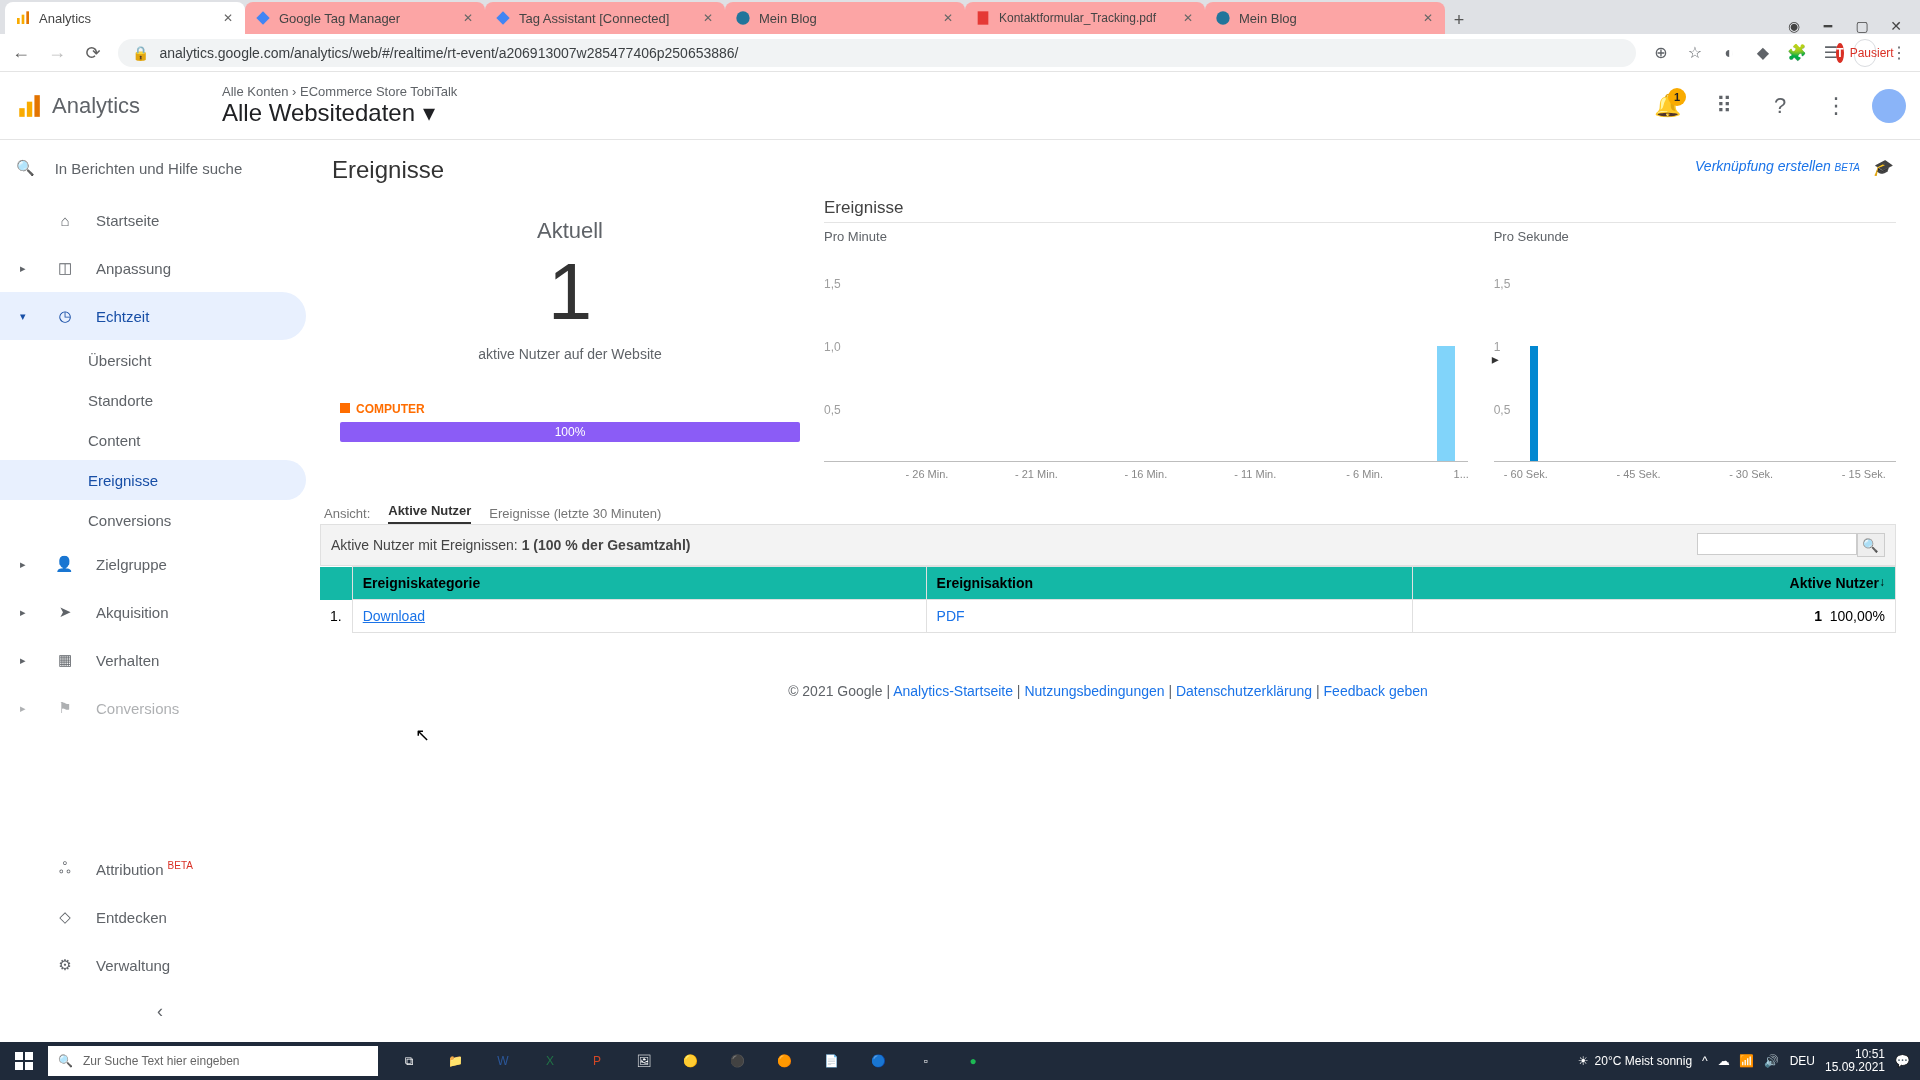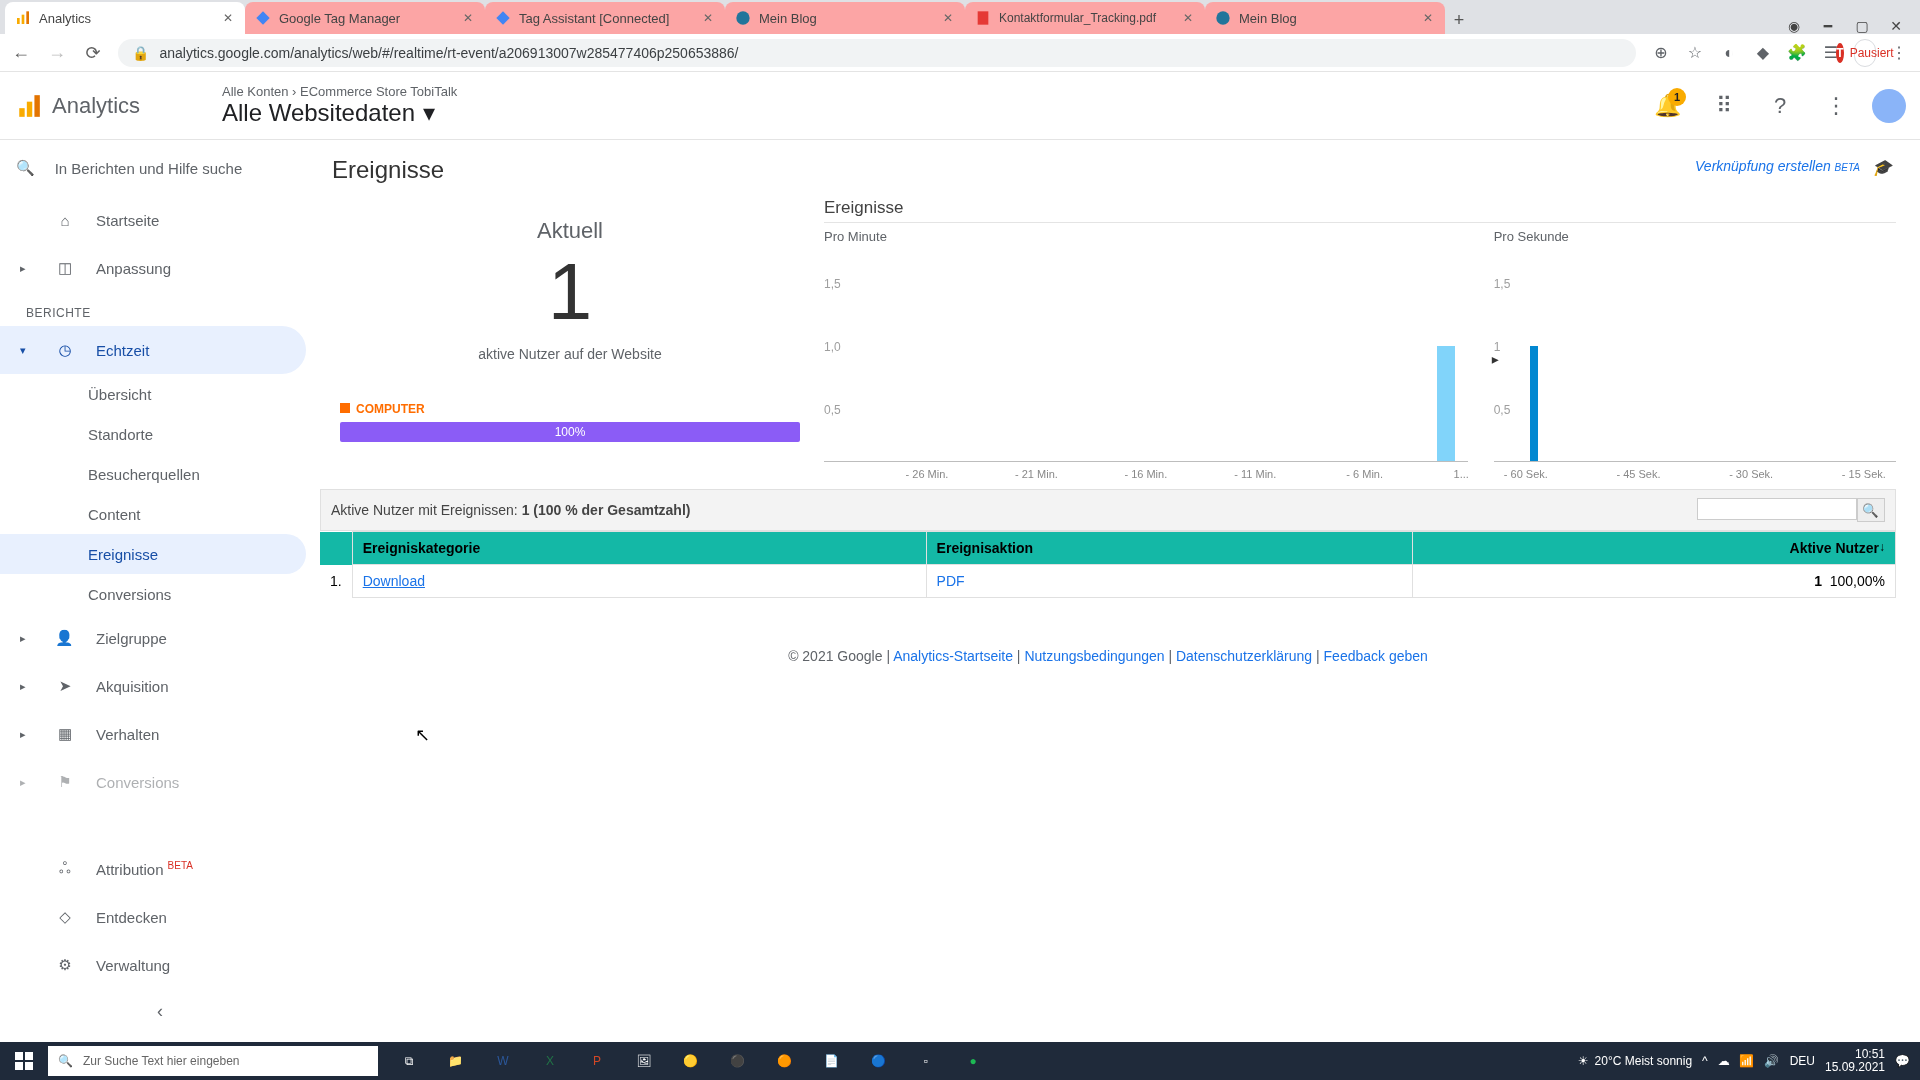--- a/index.html
+++ b/index.html
@@ -240,29 +240,27 @@
     <div class="nav-item">
       <span class="arrow"></span>
         <span class="nico">⌂</span>
       <span>Startseite</span>
     </div>
     <div class="nav-item">
       <span class="arrow">▸</span>
         <span class="nico">◫</span>
       <span>Anpassung</span>
     </div>
-    <div class="section-label">BERICHTE</div>
     <div class="nav-item active">
       <span class="arrow">▾</span>
         <span class="nico">◷</span>
       <span>Echtzeit</span>
     </div>
     <div class="sub-item">Übersicht</div>
     <div class="sub-item">Standorte</div>
-    <div class="sub-item">Besucherquellen</div>
     <div class="sub-item">Content</div>
     <div class="sub-item selected">Ereignisse</div>
     <div class="sub-item">Conversions</div>
     <div class="nav-item">
       <span class="arrow">▸</span>
         <span class="nico">👤</span>
       <span>Zielgruppe</span>
     </div>
     <div class="nav-item">
       <span class="arrow">▸</span>
@@ -352,20 +350,25 @@
               <span class="xtick" style="left:36%">- 45 Sek.</span>
               <span class="xtick" style="left:64%">- 30 Sek.</span>
               <span class="xtick" style="left:92%">- 15 Sek.</span>
               <div class="bar-v dark" style="left:9%; width:8px; height:55%;"></div>
             </div>
           </div>
         </div>
       </div>
     </div>
 
+    <div class="view-row">
+      <span>Ansicht:</span>
+      <span class="vactive">Aktive Nutzer</span>
+      <span>Ereignisse (letzte 30 Minuten)</span>
+    </div>
 
     <div class="summary-bar">
       <span>Aktive Nutzer mit Ereignissen:</span>&nbsp;
       <b>1 (100 % der Gesamtzahl)</b>
       <div class="srch">
         <input style="">
         <button>🔍</button>
       </div>
     </div>
 

